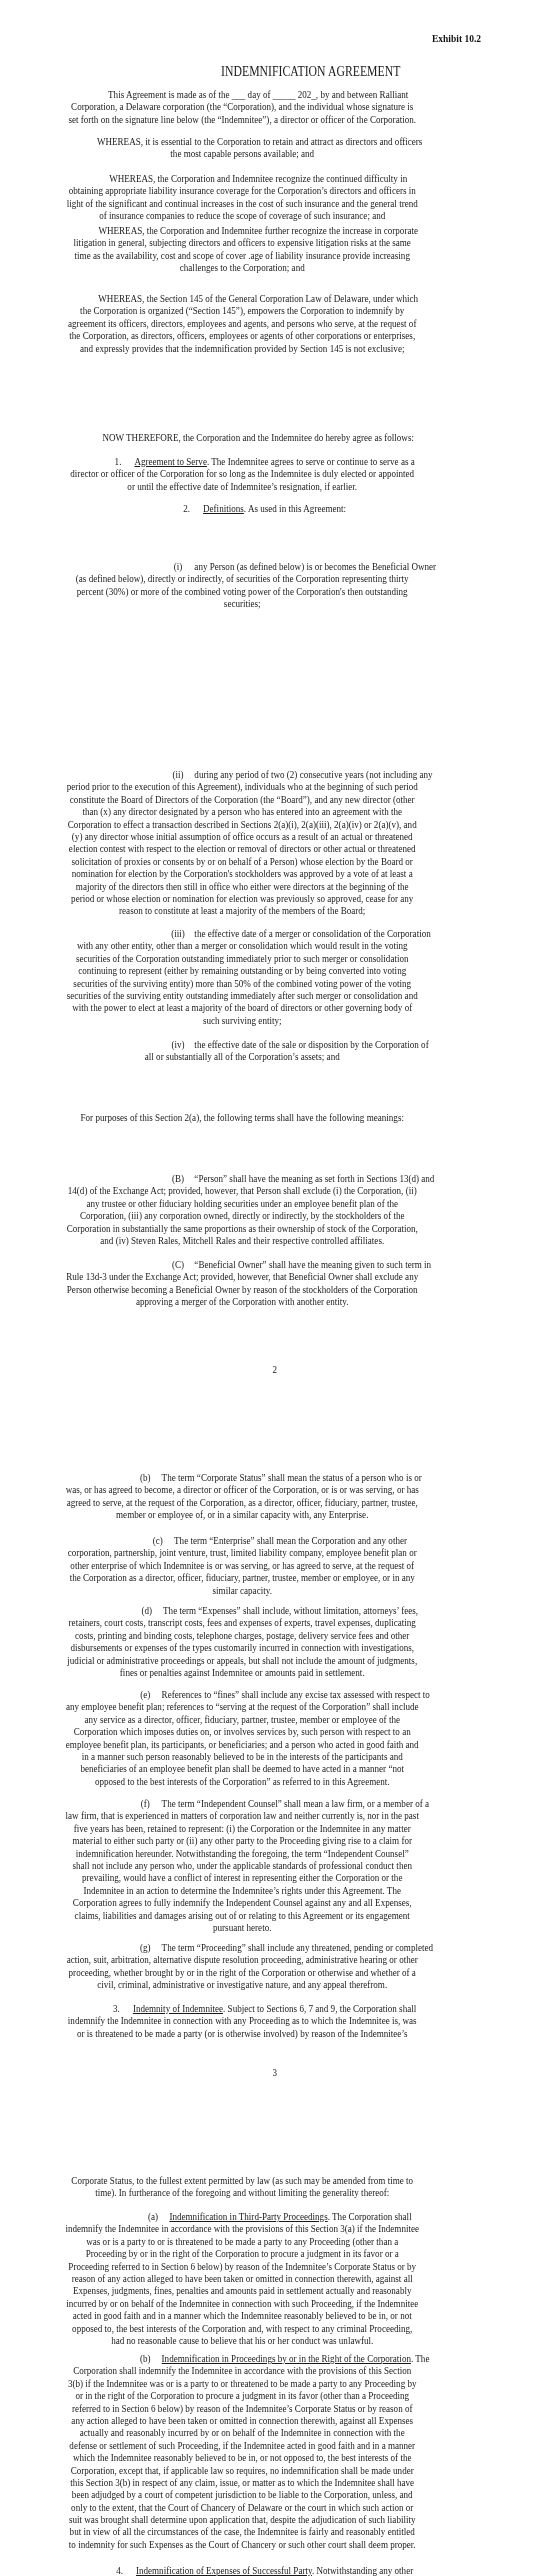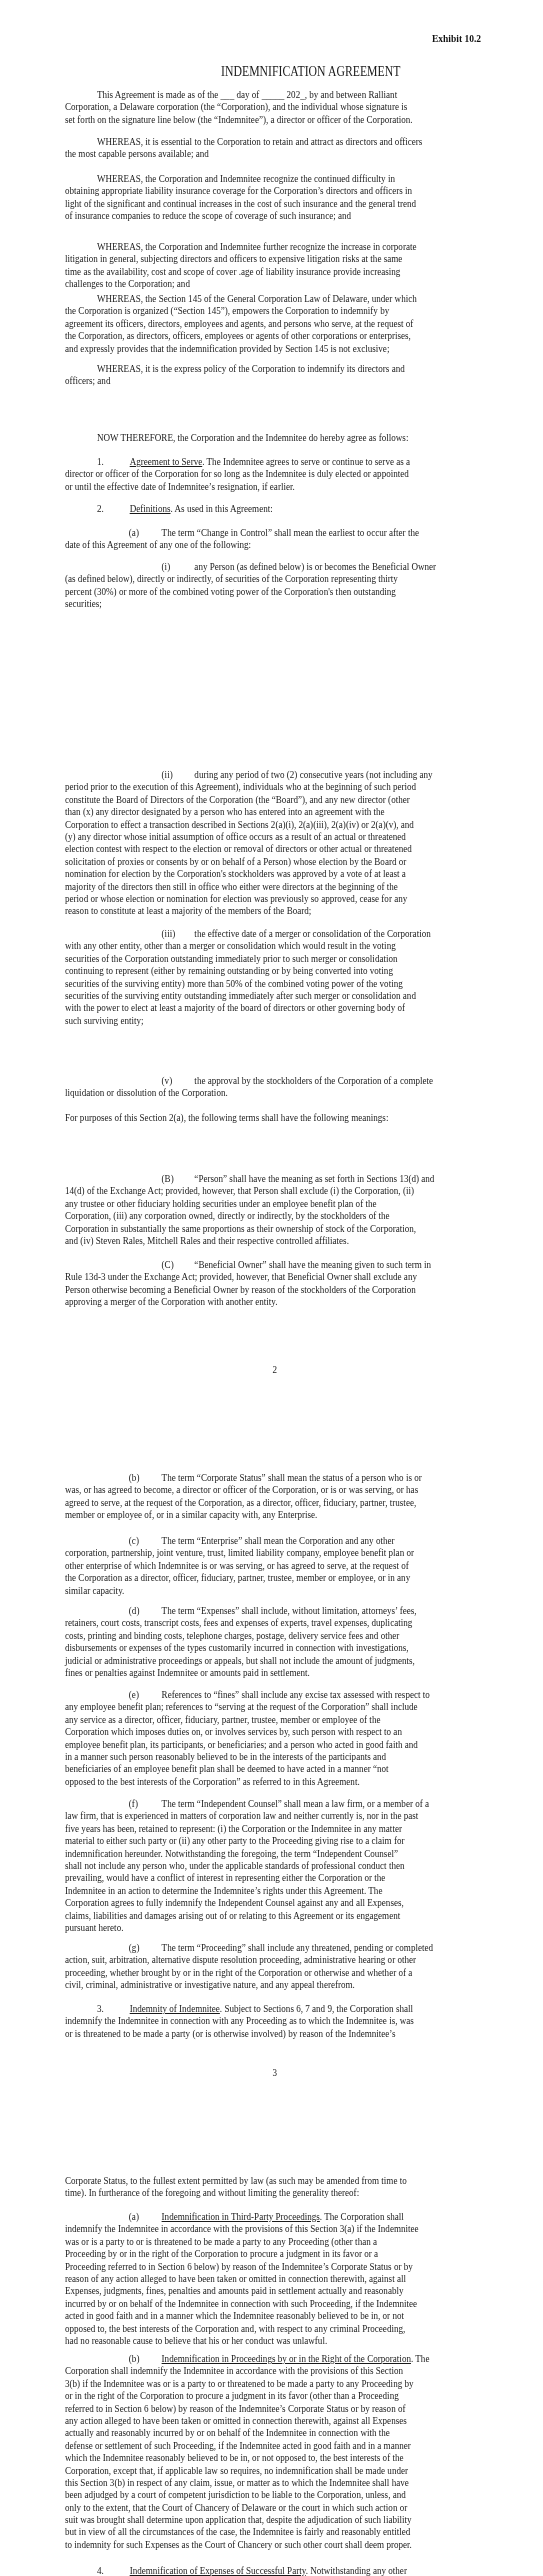--- a/index.html
+++ b/index.html
@@ -1,18 +1,18 @@
 <!DOCTYPE html>
 <html style="font-size:8.2px"><head>
 <meta charset="utf-8">
 <style>
   html, body { margin: 0; padding: 0; background: #ffffff; }
   body { width: 544px; height: 2813px; position: relative; overflow: hidden; }
   #doc { position: absolute; left: 0; top: 0; width: 544px; height: 2813px; background: #fff; }
-  .blk { position: absolute; left: 65px; width: 422px; }
+  .blk { position: absolute; left: 65px; width: 422px; text-align: center; }
   .ln {
     display: block; height: 12.4px; line-height: 12.4px;
     font-family: "Liberation Serif", serif; font-size: 10.8px; color: #1a1a1a;
     white-space: nowrap; transform: scaleX(0.84); transform-origin: 0 50%;
   }
   .u { text-decoration: underline; text-underline-offset: 1px; }   
   .lbl1 { display: inline-block; width: 39px; }   
   .lbl2 { display: inline-block; width: 39px; }   
   .ind1 { padding-left: 38px; }
   .ind2 { padding-left: 76px; }
@@ -49,52 +49,44 @@
   <div class="blk" style="top:135px">
       <span class="ln ind1">WHEREAS, it is essential to the Corporation to retain and attract as directors and officers</span>
       <span class="ln">the most capable persons available; and</span>
     </div>
   <div class="blk" style="top:172px">
       <span class="ln ind1">WHEREAS, the Corporation and Indemnitee recognize the continued difficulty in</span>
       <span class="ln">obtaining appropriate liability insurance coverage for the Corporation’s directors and officers in</span>
       <span class="ln">light of the significant and continual increases in the cost of such insurance and the general trend</span>
       <span class="ln">of insurance companies to reduce the scope of coverage of such insurance; and</span>
     </div>
-  <div class="blk" style="top:240px">
+  <div class="blk" style="top:224px">
       <span class="ln ind1">WHEREAS, the Corporation and Indemnitee further recognize the increase in corporate</span>
       <span class="ln">litigation in general, subjecting directors and officers to expensive litigation risks at the same</span>
       <span class="ln">time as the availability, cost and scope of cover .age of liability insurance provide increasing</span>
       <span class="ln">challenges to the Corporation; and</span>
     </div>
   <div class="blk" style="top:292px">
       <span class="ln ind1">WHEREAS, the Section 145 of the General Corporation Law of Delaware, under which</span>
       <span class="ln">the Corporation is organized (“Section 145”), empowers the Corporation to indemnify by</span>
       <span class="ln">agreement its officers, directors, employees and agents, and persons who serve, at the request of</span>
       <span class="ln">the Corporation, as directors, officers, employees or agents of other corporations or enterprises,</span>
       <span class="ln">and expressly provides that the indemnification provided by Section 145 is not exclusive;</span>
     </div>
-  <div class="blk" style="top:362px">
-      <span class="ln ind1">WHEREAS, it is the express policy of the Corporation to indemnify its directors and</span>
-      <span class="ln">officers; and</span>
-    </div>
   <div class="blk" style="top:431px">
     <span class="ln ind1">NOW THEREFORE, the Corporation and the Indemnitee do hereby agree as follows:</span>
   </div>
 
   <div class="blk" style="top:455px">
       <span class="ln ind1"><span class="lbl1">1.</span><span class="u">Agreement to Serve</span><span>.  The Indemnitee agrees to serve or continue to serve as a</span></span>
       <span class="ln">director or officer of the Corporation for so long as the Indemnitee is duly elected or appointed</span>
       <span class="ln">or until the effective date of Indemnitee’s resignation, if earlier.</span>
     </div>
   <div class="blk" style="top:502px">
       <span class="ln ind1"><span class="lbl1">2.</span><span class="u">Definitions</span><span>.  As used in this Agreement:</span></span>
-    </div>
-  <div class="blk" style="top:526px">
-      <span class="ln ind2"><span class="lbl2">(a)</span><span>The term “Change in Control” shall mean the earliest to occur after the</span></span>
-      <span class="ln">date of this Agreement of any one of the following:</span>
     </div>
   <div class="blk" style="top:560px">
       <span class="ln ind3"><span class="lbl2">(i)</span><span>any Person (as defined below) is or becomes the Beneficial Owner</span></span>
       <span class="ln">(as defined below), directly or indirectly, of securities of the Corporation representing thirty</span>
       <span class="ln">percent (30%) or more of the combined voting power of the Corporation's then outstanding</span>
       <span class="ln">securities;</span>
     </div>
 
   <div class="blk" style="top:768px">
       <span class="ln ind3"><span class="lbl2">(ii)</span><span>during any period of two (2) consecutive years (not including any</span></span>
@@ -113,23 +105,23 @@
   <div class="blk" style="top:927px">
       <span class="ln ind3"><span class="lbl2">(iii)</span><span>the effective date of a merger or consolidation of the Corporation</span></span>
       <span class="ln">with any other entity, other than a merger or consolidation which would result in the voting</span>
       <span class="ln">securities of the Corporation outstanding immediately prior to such merger or consolidation</span>
       <span class="ln">continuing to represent (either by remaining outstanding or by being converted into voting</span>
       <span class="ln">securities of the surviving entity) more than 50% of the combined voting power of the voting</span>
       <span class="ln">securities of the surviving entity outstanding immediately after such merger or consolidation and</span>
       <span class="ln">with the power to elect at least a majority of the board of directors or other governing body of</span>
       <span class="ln">such surviving entity;</span>
     </div>
-  <div class="blk" style="top:1074px">
-      <span class="ln ind3"><span class="lbl2">(v)</span><span>the approval by the stockholders of the Corporation of a complete</span></span>
-      <span class="ln">liquidation or dissolution of the Corporation.</span>
+  <div class="blk" style="top:1038px">
+      <span class="ln ind3"><span class="lbl2">(iv)</span><span>the effective date of the sale or disposition by the Corporation of</span></span>
+      <span class="ln">all or substantially all of the Corporation’s assets; and</span>
     </div>
   <div class="blk" style="top:1111px">
     <span class="ln">For purposes of this Section 2(a), the following terms shall have the following meanings:</span>
   </div>
   <div class="blk" style="top:1172px">
       <span class="ln ind3"><span class="lbl2">(B)</span><span>“Person” shall have the meaning as set forth in Sections 13(d) and</span></span>
       <span class="ln">14(d) of the Exchange Act; provided, however, that Person shall exclude (i) the Corporation, (ii)</span>
       <span class="ln">any trustee or other fiduciary holding securities under an employee benefit plan of the</span>
       <span class="ln">Corporation, (iii) any corporation owned, directly or indirectly, by the stockholders of the</span>
       <span class="ln">Corporation in substantially the same proportions as their ownership of stock of the Corporation,</span>

